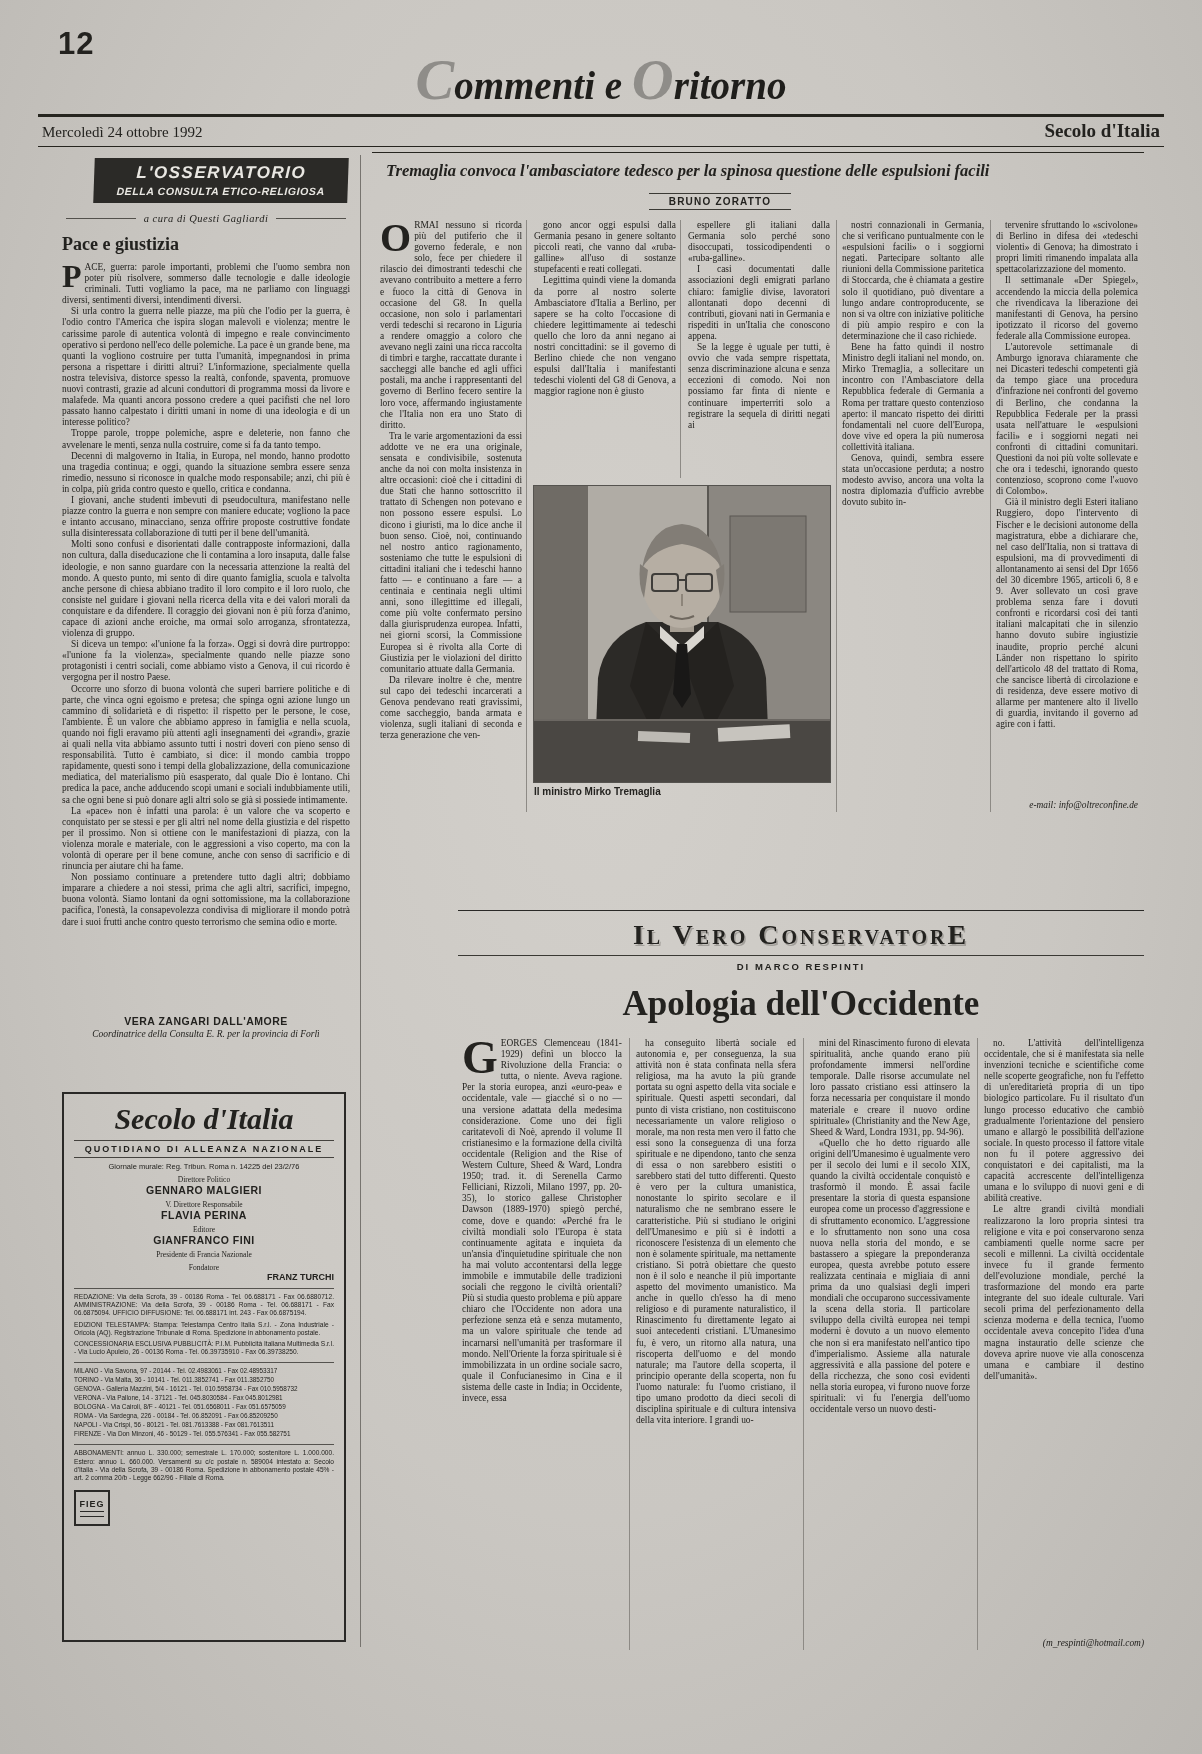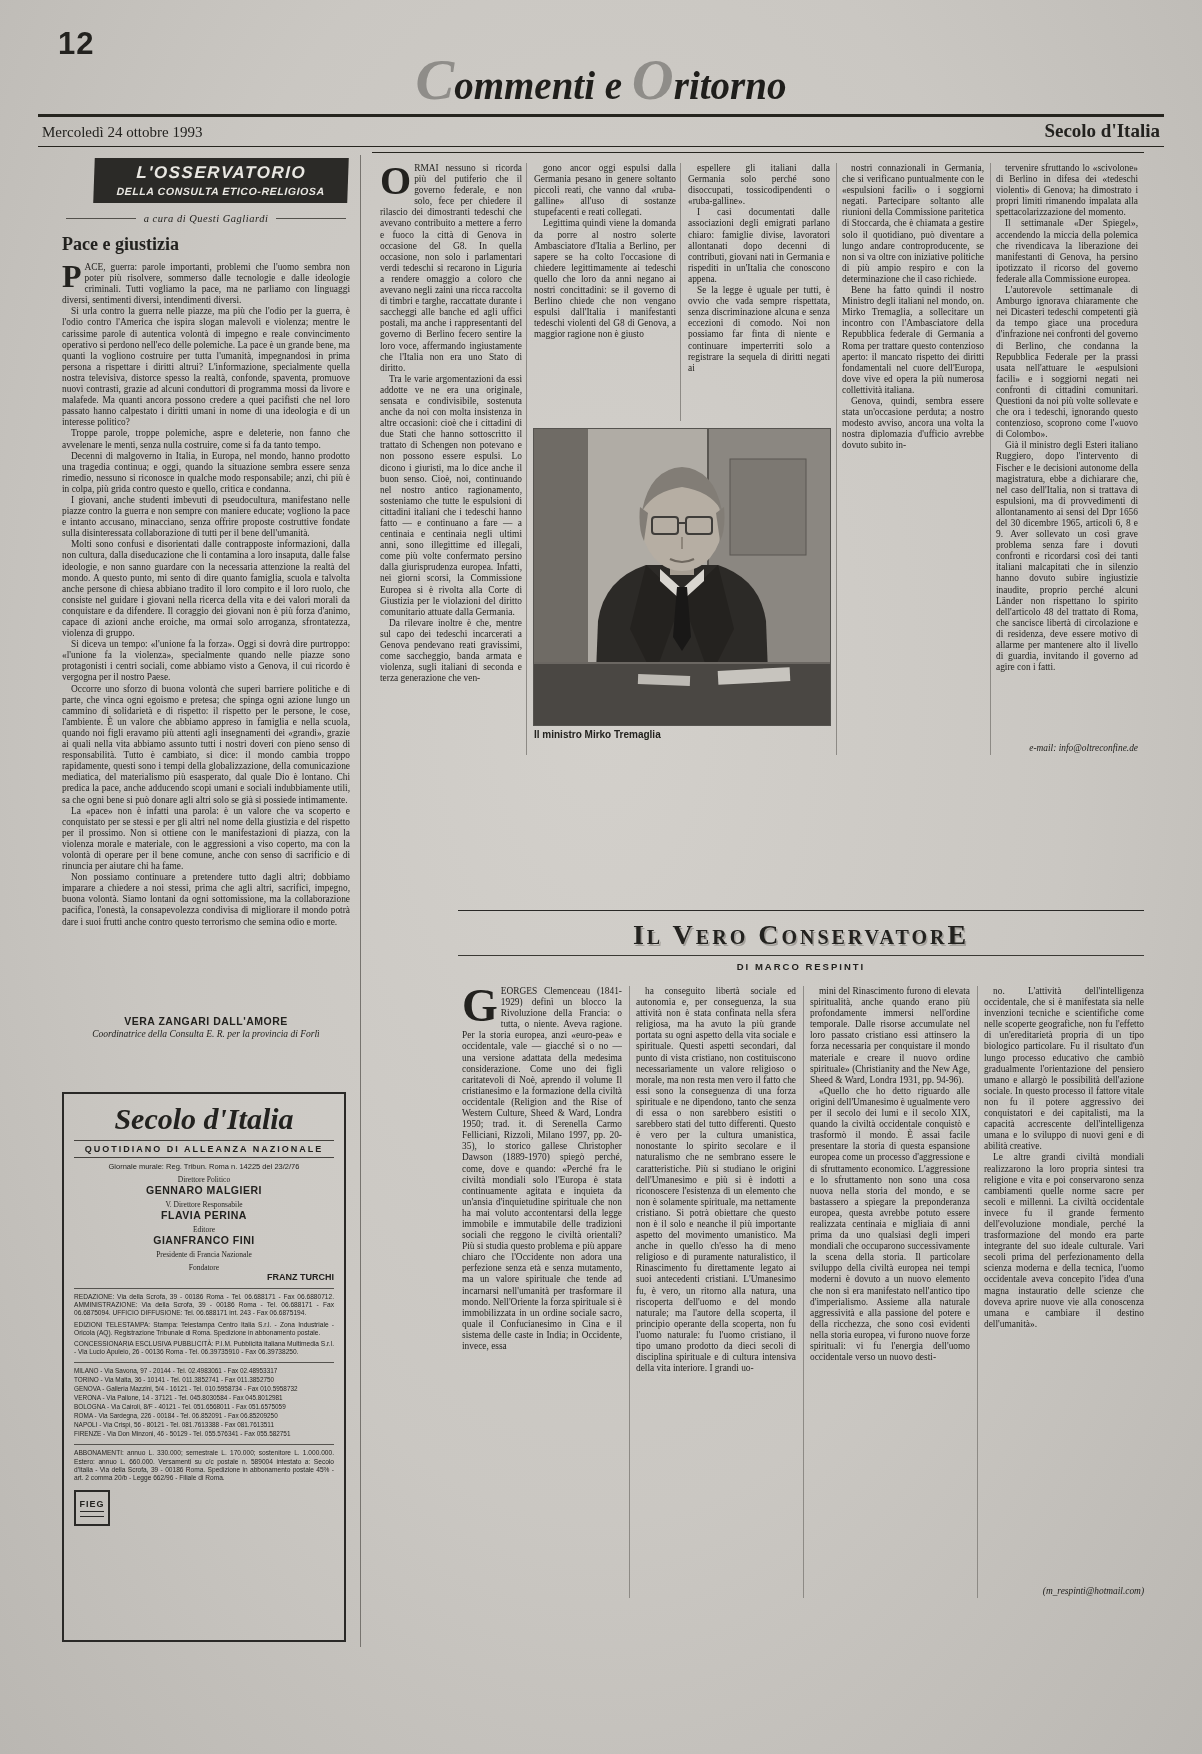--- a/index.html
+++ b/index.html
@@ -103,21 +103,21 @@
 <body>
 
 <div class="sheet">
 
   <div class="abs pagenum">12</div>
   <div class="abs masthead-center">
     <span class="big">C</span><span class="small">ommenti e </span><span class="big">O</span><span class="small">ritorno</span>
   </div>
   <div class="hrule" style="left:38px; width:1126px; top:114px; height:3px;"></div>
   <div class="abs date-row">
-    <span class="date-txt">Mercoledì 24 ottobre 1993</span>
+    <span class="date-txt">Mercoledì 24 ottobre 1992</span>
     <span class="mast-right">Secolo d'Italia</span>
   </div>
   <div class="hrule" style="left:38px; width:1126px; top:146px; height:1px;"></div>
   <div class="vrule" style="left:360px; top:155px; height:1492px;"></div>
 
   <aside class="abs left-strip">
     <div class="oss-banner">
       <div class="l1">L'OSSERVATORIO</div>
       <div class="l2">DELLA CONSULTA ETICO-RELIGIOSA</div>
     </div>
@@ -139,20 +139,24 @@
           <p class="para">Occorre uno sforzo di buona volontà che superi barriere politiche e di parte, che vinca ogni egoismo e pretesa; che spinga ogni azione lungo un cammino di solidarietà e di rispetto: il rispetto per le persone, le cose, l'ambiente. È un valore che abbiamo appreso in famiglia e nella scuola, quando noi figli eravamo più attenti agli insegnamenti dei «grandi», grazie ai quali nella vita abbiamo assunto tutti i nostri doveri con pieno senso di responsabilità. Tutto è cambiato, si dice: il mondo cambia troppo rapidamente, questi sono i tempi della globalizzazione, della comunicazione mediatica, del materialismo più esasperato, dal quale Dio è lontano. Chi predica la pace, anche adducendo scopi umani e sociali indubbiamente utili, sa che ogni bene si può donare agli altri solo se già si possiede intimamente.</p>
           <p class="para">La «pace» non è infatti una parola: è un valore che va scoperto e conquistato per se stessi e per gli altri nel nome della giustizia e del rispetto per il prossimo. Non si ottiene con le manifestazioni di piazza, con la violenza morale e materiale, con le aggressioni a viso coperto, ma con la volontà di operare per il bene comune, anche con senso di sacrificio e di rinuncia per aiutare chi ha fame.</p>
           <p class="para">Non possiamo continuare a pretendere tutto dagli altri; dobbiamo imparare a chiedere a noi stessi, prima che agli altri, sacrifici, impegno, buona volontà. Siamo lontani da ogni sottomissione, ma la collaborazione pacifica, l'onestà, la consapevolezza condivisa di migliorare il mondo potrà dare i suoi frutti anche contro questo terrorismo che semina odio e morte.</p>
         </div>
     </div>
     <div class="sig-name">VERA ZANGARI DALL'AMORE</div>
     <div class="sig-role">Coordinatrice della Consulta E. R. per la provincia di Forlì</div>
   </aside>
 
   <section class="abs main-art">
+    <p class="kicker">Tremaglia convoca l'ambasciatore tedesco per la spinosa questione delle espulsioni facili</p>
+    <div class="byline-row">
+      <span class="byline">BRUNO ZORATTO</span>
+    </div>
     <div class="ncols">
       <div class="ncol c1">
         <p class="para first"><span class="dc dc-ger">O</span><span>RMAI nessuno si ricorda più del putiferio che il governo federale, e non solo, fece per chiedere il rilascio dei dimostranti tedeschi che avevano contribuito a mettere a ferro e fuoco la città di Genova in occasione del G8. In quella occasione, non solo i parlamentari verdi tedeschi si recarono in Liguria a rendere omaggio a coloro che avevano negli zaini una ricca raccolta di timbri e targhe, raccattate durante i saccheggi alle banche ed agli uffici postali, ma anche i rappresentanti del governo di Berlino fecero sentire la loro voce, affermando ingiustamente che l'Italia non era uno Stato di diritto.</span></p>
         <div>
             <p class="para">Tra le varie argomentazioni da essi addotte ve ne era una originale, sensata e condivisibile, sostenuta anche da noi con molta insistenza in altre occasioni: cioè che i cittadini di due Stati che hanno sottoscritto il trattato di Schengen non potevano e non possono essere espulsi. Lo dicono i giuristi, ma lo dice anche il buon senso. Cioè, noi, continuando nel nostro antico ragionamento, sosteniamo che tutte le espulsioni di cittadini italiani che i tedeschi hanno fatto — e continuano a fare — a centinaia e centinaia negli ultimi anni, sono illegittime ed illegali, come più volte confermato persino dalla giurisprudenza europea. Infatti, nei giorni scorsi, la Commissione Europea si è rivolta alla Corte di Giustizia per le violazioni del diritto comunitario attuate dalla Germania.</p>
             <p class="para">Da rilevare inoltre è che, mentre sul capo dei tedeschi incarcerati a Genova pendevano reati gravissimi, come saccheggio, banda armata e violenza, sugli italiani di seconda e terza generazione che ven-</p>
           </div>
       </div>
       <div class="ncol c2">
         <div>
@@ -219,20 +223,21 @@
         </div>
         <figcaption class="photo-caption">Il ministro Mirko Tremaglia</figcaption>
       </figure>
     </div>
   </section>
 
   <section class="abs kons">
     <div class="k-header">Il Vero ConservatorE</div>
     <div class="k-subrule"></div>
     <div class="k-byline">DI MARCO RESPINTI</div>
+    <h2 class="k-headline">Apologia dell'Occidente</h2>
     <div class="kcols">
       <div class="kcol k1">
         <p class="para first"><span class="dc dc-kon">G</span><span>EORGES Clemenceau (1841-1929) definì un blocco la Rivoluzione della Francia: o tutta, o niente. Aveva ragione. Per la storia europea, anzi «euro-pea» e occidentale, vale — giacché sì o no — una versione adattata della medesima considerazione. Come uno dei figli caritatevoli di Noè, aprendo il volume Il cristianesimo e la formazione della civiltà occidentale (Religion and the Rise of Western Culture, Sheed &amp; Ward, Londra 1950; trad. it. di Serenella Carmo Felliciani, Rizzoli, Milano 1997, pp. 20-35), lo storico gallese Christopher Dawson (1889-1970) spiegò perché, come, dove e quando: «Perché fra le civiltà mondiali solo l'Europa è stata continuamente agitata e inquieta da un'ansia d'inquietudine spirituale che non ha mai voluto accontentarsi della legge immobile e immutabile delle tradizioni sociali che reggono le civiltà orientali? Più si studia questo problema e più appare chiaro che l'Occidente non adora una perfezione senza età e senza mutamento, ma un valore spirituale che tende ad incarnarsi nell'umanità per trasformare il mondo. Nell'Oriente la forza spirituale si è immobilizzata in un ordine sociale sacro, quale il Confucianesimo in Cina e il sistema delle caste in India; in Occidente, invece, essa</span></p>
       </div>
       <div class="kcol k2">
         <div>
             <p class="para">ha conseguito libertà sociale ed autonomia e, per conseguenza, la sua attività non è stata confinata nella sfera religiosa, ma ha avuto la più grande portata su ogni aspetto della vita sociale e spirituale. Questi aspetti secondari, dal punto di vista cristiano, non costituiscono necessariamente un valore religioso o morale, ma non resta men vero il fatto che essi sono la conseguenza di una forza spirituale e ne dipendono, tanto che senza di essa o non sarebbero esistiti o sarebbero stati del tutto differenti. Questo è vero per la cultura umanistica, nonostante lo spirito secolare e il naturalismo che ne sembrano essere le caratteristiche. Più si studiano le origini dell'Umanesimo e più si è indotti a riconoscere l'esistenza di un elemento che non è solamente spirituale, ma nettamente cristiano. Si potrà obiettare che questo non è il solo e neanche il più importante aspetto del movimento umanistico. Ma anche in quello ch'esso ha di meno religioso e di puramente naturalistico, il Rinascimento fu direttamente legato ai suoi antecedenti cristiani. L'Umanesimo fu, è vero, un ritorno alla natura, una riscoperta dell'uomo e del mondo naturale; ma l'autore della scoperta, il principio operante della scoperta, non fu l'uomo naturale: fu l'uomo cristiano, il tipo umano prodotto da dieci secoli di disciplina spirituale e di cultura intensiva della vita interiore. I grandi uo-</p>
           </div>
       </div>
       <div class="kcol k3">

